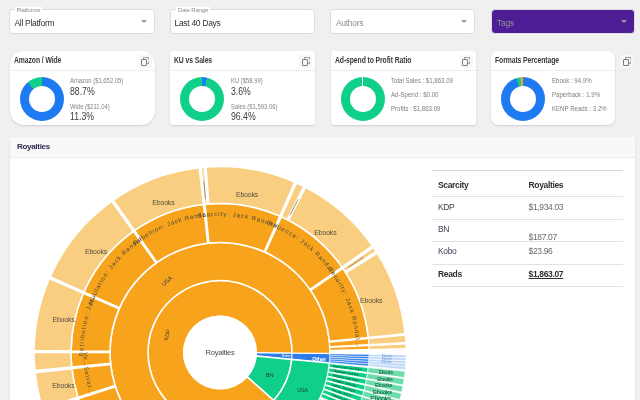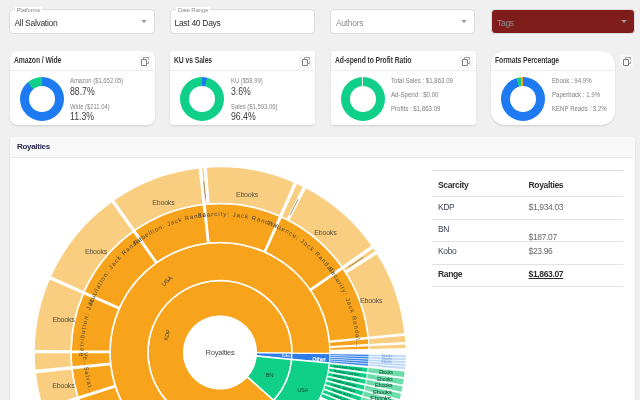--- a/index.html
+++ b/index.html
@@ -3,36 +3,36 @@
 <meta charset="utf-8">
 <style>
   * { margin:0; padding:0; box-sizing:border-box; }
   html,body { width:640px; height:400px; background:#f0f0f0;
     font-family:"Liberation Sans",sans-serif; overflow:hidden; position:relative; }
 </style>
 </head>
 <body>
 <div style="position:absolute;left:8.5px;top:9px;width:146px;height:25px;background:#fff;border:1px solid #dcdcdc;border-radius:4px;">
     <div style="position:absolute;left:5px;top:-3.5px;font-size:6px;letter-spacing:-0.2px;color:#8c8c8c;background:#fff;padding:0 2px;line-height:7px;">Platforms</div>
-    <div style="position:absolute;left:5px;top:8px;font-size:8.5px;letter-spacing:-0.3px;color:#30303a;">All Salvation</div>
+    <div style="position:absolute;left:5px;top:8px;font-size:8.5px;letter-spacing:-0.3px;color:#30303a;">All Platform</div>
     <div style="position:absolute;right:7px;top:10px;width:0;height:0;border-left:3.5px solid transparent;border-right:3.5px solid transparent;border-top:3.5px solid #999;"></div>
   </div>
 <div style="position:absolute;left:170px;top:9px;width:145px;height:25px;background:#fff;border:1px solid #dcdcdc;border-radius:4px;">
     <div style="position:absolute;left:5px;top:-3.5px;font-size:6px;letter-spacing:-0.2px;color:#8c8c8c;background:#fff;padding:0 2px;line-height:7px;">Date Range</div>
     <div style="position:absolute;left:3.5px;top:8px;font-size:8.5px;letter-spacing:-0.3px;color:#30303a;">Last 40 Days</div>
   </div>
 <div style="position:absolute;left:330px;top:9px;width:145px;height:25px;background:#fff;border:1px solid #dcdcdc;border-radius:4px;">
     <div style="position:absolute;left:5px;top:8px;font-size:8.5px;letter-spacing:-0.3px;color:#8f8f8f;">Authors</div>
     <div style="position:absolute;right:7px;top:10px;width:0;height:0;border-left:3.5px solid transparent;border-right:3.5px solid transparent;border-top:3.5px solid #999;"></div>
   </div>
-<div style="position:absolute;left:491px;top:9px;width:144px;height:25px;background:#7f1d1d;border:1px solid #dcdcdc;border-radius:4px;">
+<div style="position:absolute;left:491px;top:9px;width:144px;height:25px;background:#4c1d95;border:1px solid #dcdcdc;border-radius:4px;">
     <div style="position:absolute;left:5px;top:8px;font-size:8.5px;letter-spacing:-0.3px;color:#8f8f8f;">Tags</div>
     <div style="position:absolute;right:7px;top:10px;width:0;height:0;border-left:3.5px solid transparent;border-right:3.5px solid transparent;border-top:3.5px solid #999;"></div>
   </div>
-<div style="position:absolute;left:9.5px;top:51px;width:145.5px;height:73.5px;background:#fff;border-radius:8px;box-shadow:0 1px 2px rgba(0,0,0,0.14);">
+<div style="position:absolute;left:9.5px;top:51px;width:145.5px;height:73.5px;background:#fff;border-radius:14px;box-shadow:0 1px 2px rgba(0,0,0,0.14);">
     <div style="position:absolute;left:4px;top:4.2px;font-size:8.5px;font-weight:bold;letter-spacing:-0.1px;color:#383838;transform:scaleX(0.8);transform-origin:0 0;white-space:nowrap;">Amazon / Wide</div>
     <div style="position:absolute;left:129px;top:4px;width:13px;height:13px;background:#f7f7f7;border-radius:2px;">
       <div style="position:absolute;left:4.5px;top:2px;width:6px;height:7px;border:1px dashed #a5a5a5;border-radius:1px;"></div>
       <div style="position:absolute;left:2.5px;top:4px;width:6px;height:7px;border:1.2px solid #7d7d7d;border-radius:1px;background:#f7f7f7;"></div>
     </div>
     <div style="position:absolute;left:0;top:19px;width:100%;height:1px;background:#ededed;"></div>
     <div style="position:absolute;left:10px;top:26px;width:44px;height:44px;border-radius:50%;background:conic-gradient(#1e7af0 0deg 319.3deg, #10d089 319.3deg 360deg);">
       <div style="position:absolute;left:9px;top:9px;width:26px;height:26px;border-radius:50%;background:#fff;"></div>
     </div>
     <div style="position:absolute;left:60.5px;top:25.7px;font-size:7px;letter-spacing:0;color:#858585;line-height:1;transform:scaleX(0.84);transform-origin:0 0;white-space:nowrap;">Amazon ($1,652.05)</div>
@@ -63,21 +63,21 @@
     </div>
     <div style="position:absolute;left:0;top:19px;width:100%;height:1px;background:#ededed;"></div>
     <div style="position:absolute;left:10px;top:26px;width:44px;height:44px;border-radius:50%;background:conic-gradient(#10d089 0deg 360deg);">
       <div style="position:absolute;left:9px;top:9px;width:26px;height:26px;border-radius:50%;background:#fff;"></div>
       <div style="position:absolute;left:21.5px;top:0;width:1px;height:10px;background:#fff;"></div>
     </div>
     <div style="position:absolute;left:60.5px;top:25.7px;font-size:7px;letter-spacing:0;color:#7d7d7d;line-height:1;transform:scaleX(0.87);transform-origin:0 0;white-space:nowrap;">Total Sales : $1,863.09</div>
     <div style="position:absolute;left:60.5px;top:40px;font-size:7px;letter-spacing:0;color:#7d7d7d;line-height:1;transform:scaleX(0.87);transform-origin:0 0;white-space:nowrap;">Ad-Spend : $0.00</div>
     <div style="position:absolute;left:60.5px;top:54.3px;font-size:7px;letter-spacing:0;color:#7d7d7d;line-height:1;transform:scaleX(0.87);transform-origin:0 0;white-space:nowrap;">Profits : $1,863.09</div>
   </div>
-<div style="position:absolute;left:491px;top:51px;width:124px;height:73.5px;background:#fff;border-radius:14px;box-shadow:0 1px 2px rgba(0,0,0,0.14);">
+<div style="position:absolute;left:491px;top:51px;width:124px;height:73.5px;background:#fff;border-radius:8px;box-shadow:0 1px 2px rgba(0,0,0,0.14);">
     <div style="position:absolute;left:4px;top:4.2px;font-size:8.5px;font-weight:bold;letter-spacing:-0.1px;color:#383838;transform:scaleX(0.8);transform-origin:0 0;white-space:nowrap;">Formats Percentage</div>
     <div style="position:absolute;left:129px;top:4px;width:13px;height:13px;background:#f7f7f7;border-radius:2px;">
       <div style="position:absolute;left:4.5px;top:2px;width:6px;height:7px;border:1px dashed #a5a5a5;border-radius:1px;"></div>
       <div style="position:absolute;left:2.5px;top:4px;width:6px;height:7px;border:1.2px solid #7d7d7d;border-radius:1px;background:#f7f7f7;"></div>
     </div>
     <div style="position:absolute;left:0;top:19px;width:100%;height:1px;background:#ededed;"></div>
     <div style="position:absolute;left:10px;top:26px;width:44px;height:44px;border-radius:50%;background:conic-gradient(#1e7af0 0deg 341.6deg, #10d089 341.6deg 353.2deg, #f7a41c 353.2deg 360deg);">
       <div style="position:absolute;left:9px;top:9px;width:26px;height:26px;border-radius:50%;background:#fff;"></div>
     </div>
     <div style="position:absolute;left:60.5px;top:25.7px;font-size:7px;letter-spacing:0;color:#7d7d7d;line-height:1;transform:scaleX(0.87);transform-origin:0 0;white-space:nowrap;">Ebook : 94.9%</div>
@@ -210,15 +210,15 @@
 <div style="position:absolute;left:432px;top:195.5px;width:191px;height:1px;background:#e3e3e3;"></div>
 <div style="position:absolute;left:438px;top:202.8px;font-size:8.5px;letter-spacing:-0.35px;line-height:1;color:#3f4558;">KDP</div>
 <div style="position:absolute;left:528.5px;top:202.8px;font-size:8.5px;letter-spacing:-0.35px;line-height:1;color:#6a6a6a;">$1,934.03</div>
 <div style="position:absolute;left:432px;top:218.7px;width:191px;height:1px;background:#e3e3e3;"></div>
 <div style="position:absolute;left:438px;top:224.6px;font-size:8.5px;letter-spacing:-0.35px;line-height:1;color:#3f4558;">BN</div>
 <div style="position:absolute;left:528.5px;top:233px;font-size:8.5px;letter-spacing:-0.35px;line-height:1;color:#6a6a6a;">$187.07</div>
 <div style="position:absolute;left:432px;top:241.2px;width:191px;height:1px;background:#e3e3e3;"></div>
 <div style="position:absolute;left:438px;top:247.1px;font-size:8.5px;letter-spacing:-0.35px;line-height:1;color:#3f4558;">Kobo</div>
 <div style="position:absolute;left:528.5px;top:247.1px;font-size:8.5px;letter-spacing:-0.35px;line-height:1;color:#6a6a6a;">$23.96</div>
 <div style="position:absolute;left:432px;top:263.7px;width:191px;height:1px;background:#e3e3e3;"></div>
-<div style="position:absolute;left:438px;top:270.2px;font-size:8.5px;letter-spacing:-0.35px;line-height:1;color:#2f2f2f;font-weight:bold;">Range</div>
+<div style="position:absolute;left:438px;top:270.2px;font-size:8.5px;letter-spacing:-0.35px;line-height:1;color:#2f2f2f;font-weight:bold;">Reads</div>
 <div style="position:absolute;left:528.5px;top:270.2px;font-size:8.5px;letter-spacing:-0.35px;line-height:1;color:#2f2f2f;font-weight:bold;text-decoration:underline;">$1,863.07</div>
 <div style="position:absolute;left:432px;top:285.5px;width:191px;height:1px;background:#e3e3e3;"></div>
 
 </body></html>

